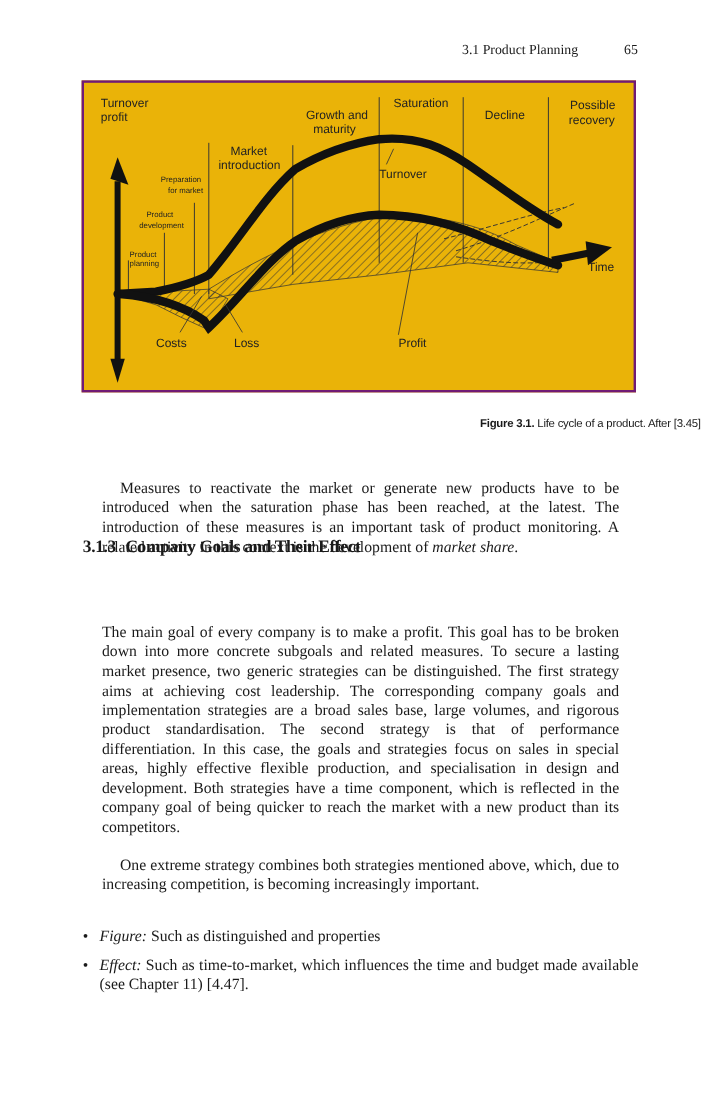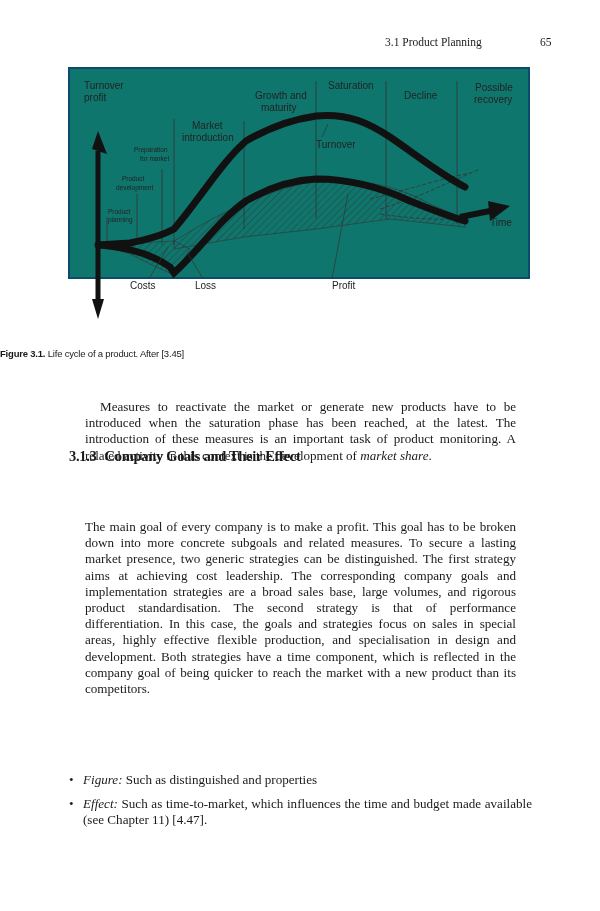--- a/index.html
+++ b/index.html
@@ -1,29 +1,29 @@
 <!DOCTYPE html>
 <html><head>
   <meta charset="utf-8">
   <style>
     html, body { margin: 0; padding: 0; background: #ffffff; }
     body { width: 600px; height: 911px; position: relative; overflow: hidden;
            font-family: "Liberation Serif", "DejaVu Serif", serif; color: #1a1a1a; }
     .running-head { position: absolute; top: 36px; left: 0; width: 540px; height: 16px; }
     .rh-section { position: absolute; left: 385px; top: 0; font-size: 11.5px; }
-    .rh-page { position: absolute; left: 520px; top: 0; font-size: 11.5px; margin-left: 20px; }
+    .rh-page { position: absolute; left: 520px; top: 0; font-size: 11.5px; }
 
-    .figure-box { position: absolute; left: 68px; top: 67px; width: 462px; height: 212px;
-                  border: 2px solid #0c4a6e; box-sizing: border-box; background: #0f766e; }
+    .figure-box { position: absolute; left: 68px; top: 67px; width: 462px; height: 260px;
+                  border: 2px solid #701a75; box-sizing: border-box; background: #eab308; }
     .figure-box svg { position: absolute; left: 0; top: 0; }
     .fig-text { font-family: "Liberation Sans", "DejaVu Sans", sans-serif; fill: #222; }
 
-    .caption { position: absolute; top: 348px; left: 0; width: 600px; text-align: left;
+    .caption { position: absolute; top: 348px; left: 0; width: 552px; text-align: right;
                font-family: "Liberation Sans", "DejaVu Sans", sans-serif; font-size: 9.5px;
-               letter-spacing: -0.2px; }
+               letter-spacing: -0.2px; padding-left: 32px; }
     .caption .fig-label { font-weight: bold; }
 
     .body-text { position: absolute; left: 69px; width: 463px; font-size: 13.1px; line-height: 16.2px;
                  text-align: justify; }
     .para { margin: 16px; text-indent: 15px; }
     .para.noindent { text-indent: 0; }
     .para1 { top: 383px; }
     .section-heading { position: absolute; left: 69px; top: 448px; font-family: Liberation Serif, serif;
                        font-weight: bold; font-size: 14.5px; letter-spacing: -0.3px; }
     .section-heading .num { margin-right: 8px; }
@@ -122,20 +122,21 @@
 <div class="body-text para1">
   <p class="para"><span>Measures to reactivate the market or generate new products have to be introduced when the saturation phase has been reached, at the latest. The introduction of these measures is an important task of product monitoring. A related activity in this context is the development of </span><em>market share</em><span>.</span></p>
 </div>
 
 <div class="section-heading">
   <span class="num">3.1.3</span><span>Company Goals and Their Effect</span>
 </div>
 
 <div class="body-text para2">
   <p class="para noindent">The main goal of every company is to make a profit. This goal has to be broken down into more concrete subgoals and related measures. To secure a lasting market presence, two generic strategies can be distinguished. The first strategy aims at achieving cost leadership. The corresponding company goals and implementation strategies are a broad sales base, large volumes, and rigorous product standardisation. The second strategy is that of performance differentiation. In this case, the goals and strategies focus on sales in special areas, highly effective flexible production, and specialisation in design and development. Both strategies have a time component, which is reflected in the company goal of being quicker to reach the market with a new product than its competitors.</p>
+  <p class="para">One extreme strategy combines both strategies mentioned above, which, due to increasing competition, is becoming increasingly important.</p>
 </div>
 
 <div class="bullets">
   <div class="bullet">
     <span class="dot">•</span>
     <em>Figure:</em><span> Such as distinguished and properties</span>
   </div>
   <div class="bullet">
     <span class="dot">•</span>
     <em>Effect:</em><span> Such as time-to-market, which influences the time and budget made available (see Chapter 11) [4.47].</span>

